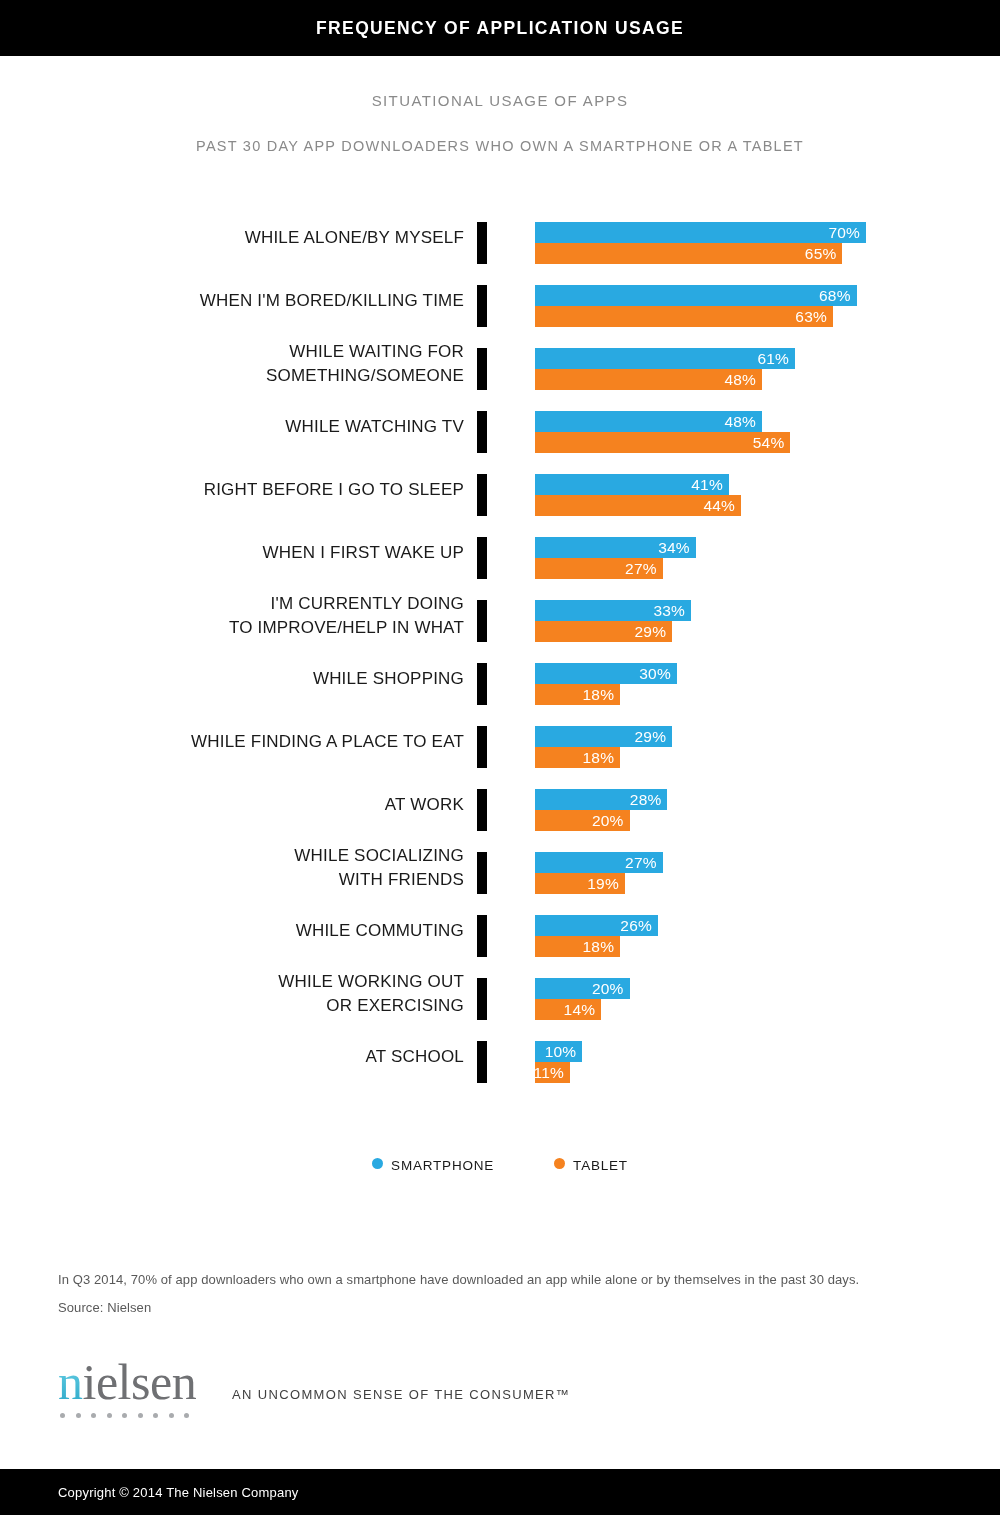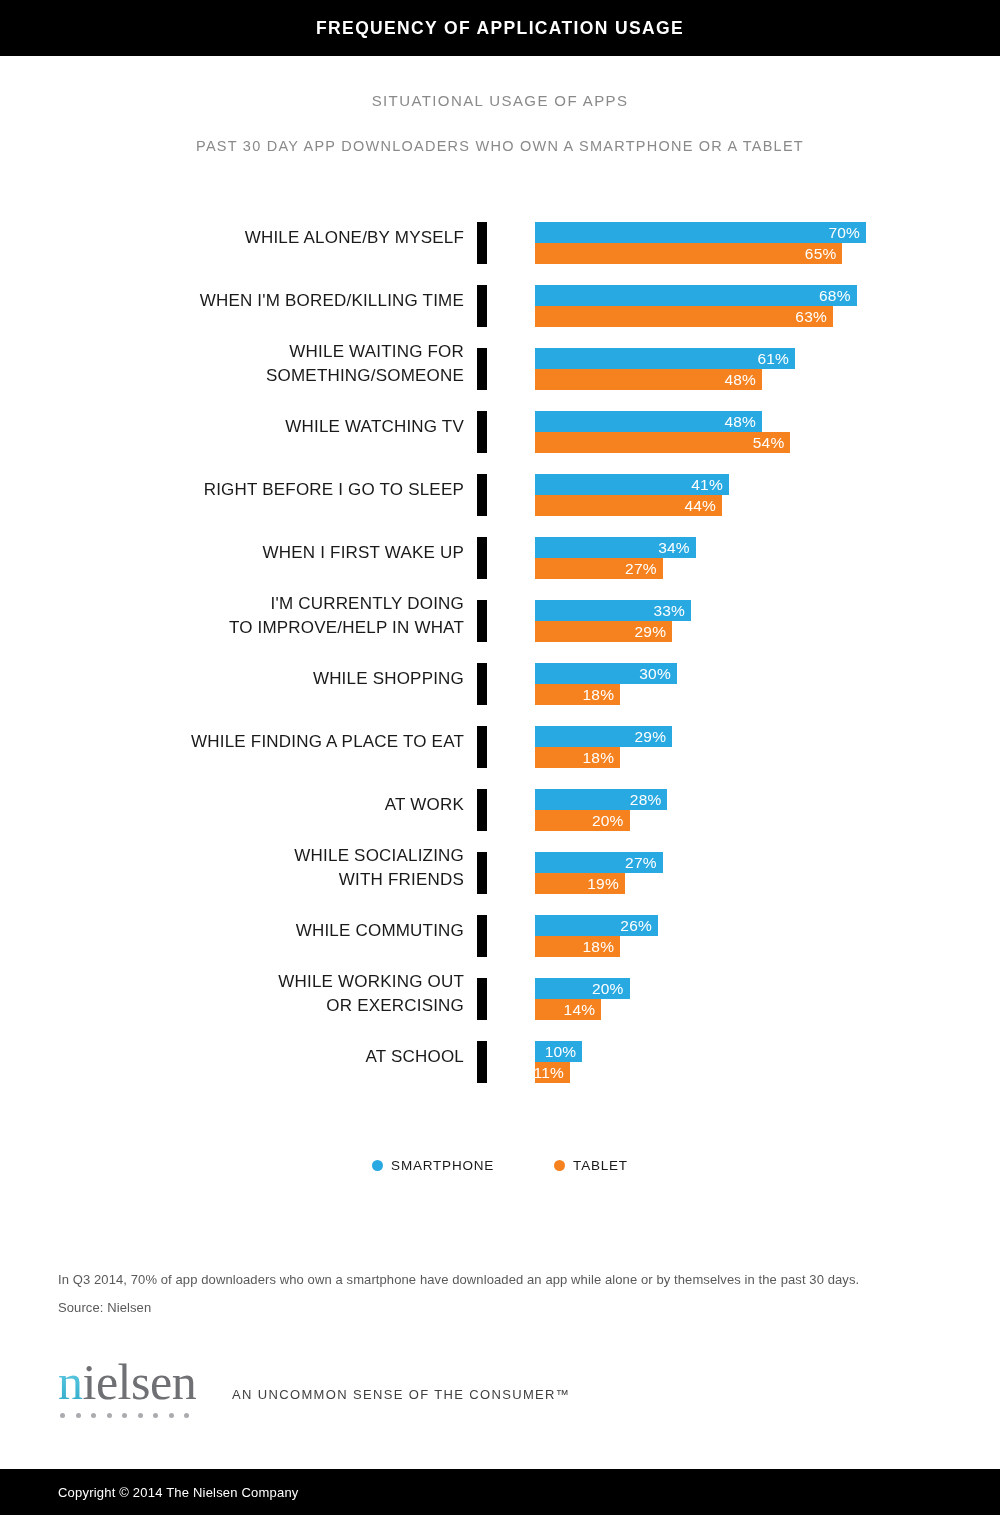--- a/index.html
+++ b/index.html
@@ -95,21 +95,21 @@
     letter-spacing:0.2px;
   }
 
   
   .legend {
     position:absolute;
     left:0; top:1158px; width:1000px;
     display:flex; align-items:center; justify-content:center;
     gap:60px;
   }
-  .legend-item { display:flex; align-items:center; }
+  .legend-item { display:flex; align-items:flex-start; }
   .legend-dot {
     width:11px; height:11px; border-radius:50%;
     margin-right:8px;
   }
   .legend-dot.smartphone { background:#29A9E1; }
   .legend-dot.tablet     { background:#F5821F; }
   .legend-label {
     color:#1a1a1a;
     font-size:13.5px;
     letter-spacing:0.8px;
@@ -247,21 +247,21 @@
       </div>
       <div class="row">
         <div class="row-label one-line">
           <div>RIGHT BEFORE I GO TO SLEEP</div>
         </div>
         <div class="tick"></div>
         <div class="bars">
           <div class="bar smartphone" style="width: 193.93px;">
             <span class="bar-value">41%</span>
           </div>
-          <div class="bar tablet" style="width: 187px; padding-left: 40px;">
+          <div class="bar tablet" style="width: 206px; padding-left: 40px;">
             <span class="bar-value">44%</span>
           </div>
         </div>
       </div>
       <div class="row">
         <div class="row-label one-line">
           <div>WHEN I FIRST WAKE UP</div>
         </div>
         <div class="tick"></div>
         <div class="bars">

